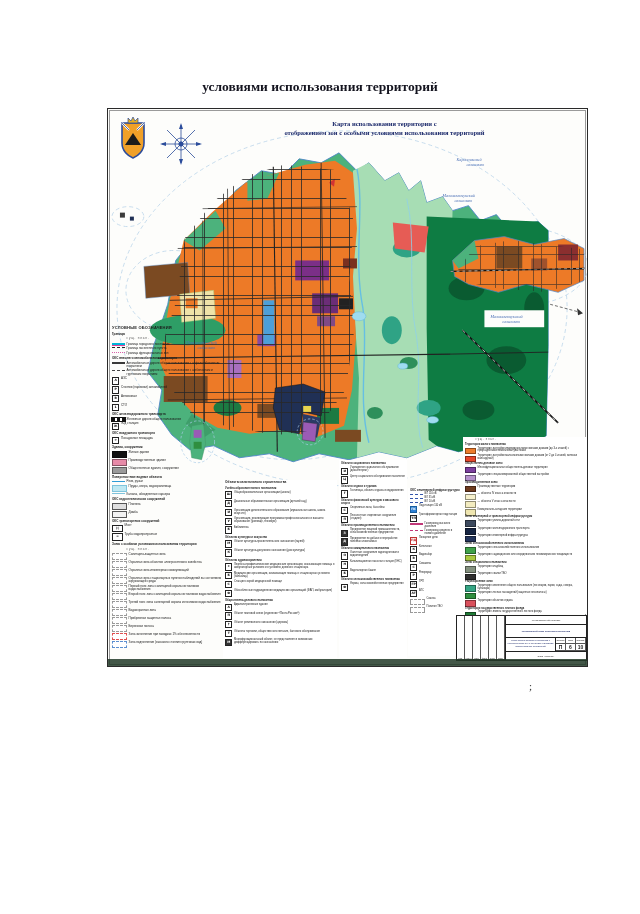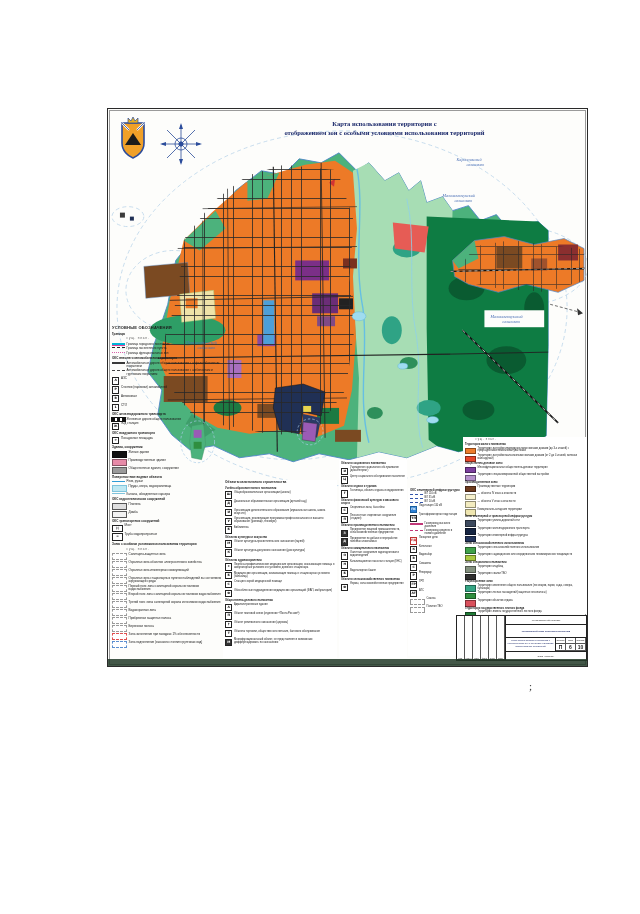--- a/index.html
+++ b/index.html
@@ -98,20 +98,21 @@
   .st-pages-vals span{font-size:5px;font-weight:bold;}
   .st-org{flex:0 0 8px;display:flex;align-items:center;justify-content:center;}
 </style>
 </head>
 <body>
 
 <div class="page">
 
   <div class="doc-title">
     <br>
+    <span>условиями использования территорий</span>
   </div>
 
   <div class="map-frame">
 
     <svg class="map-svg" viewBox="0 0 481 559" preserveAspectRatio="none">
 
       <g fill="none" stroke="#bad4ea" stroke-width="0.8" stroke-dasharray="4 3">
         <ellipse cx="235" cy="200" rx="226" ry="178"></ellipse>
         <ellipse cx="185" cy="306" rx="92" ry="46"></ellipse>
         <ellipse cx="410" cy="158" rx="72" ry="40"></ellipse>

